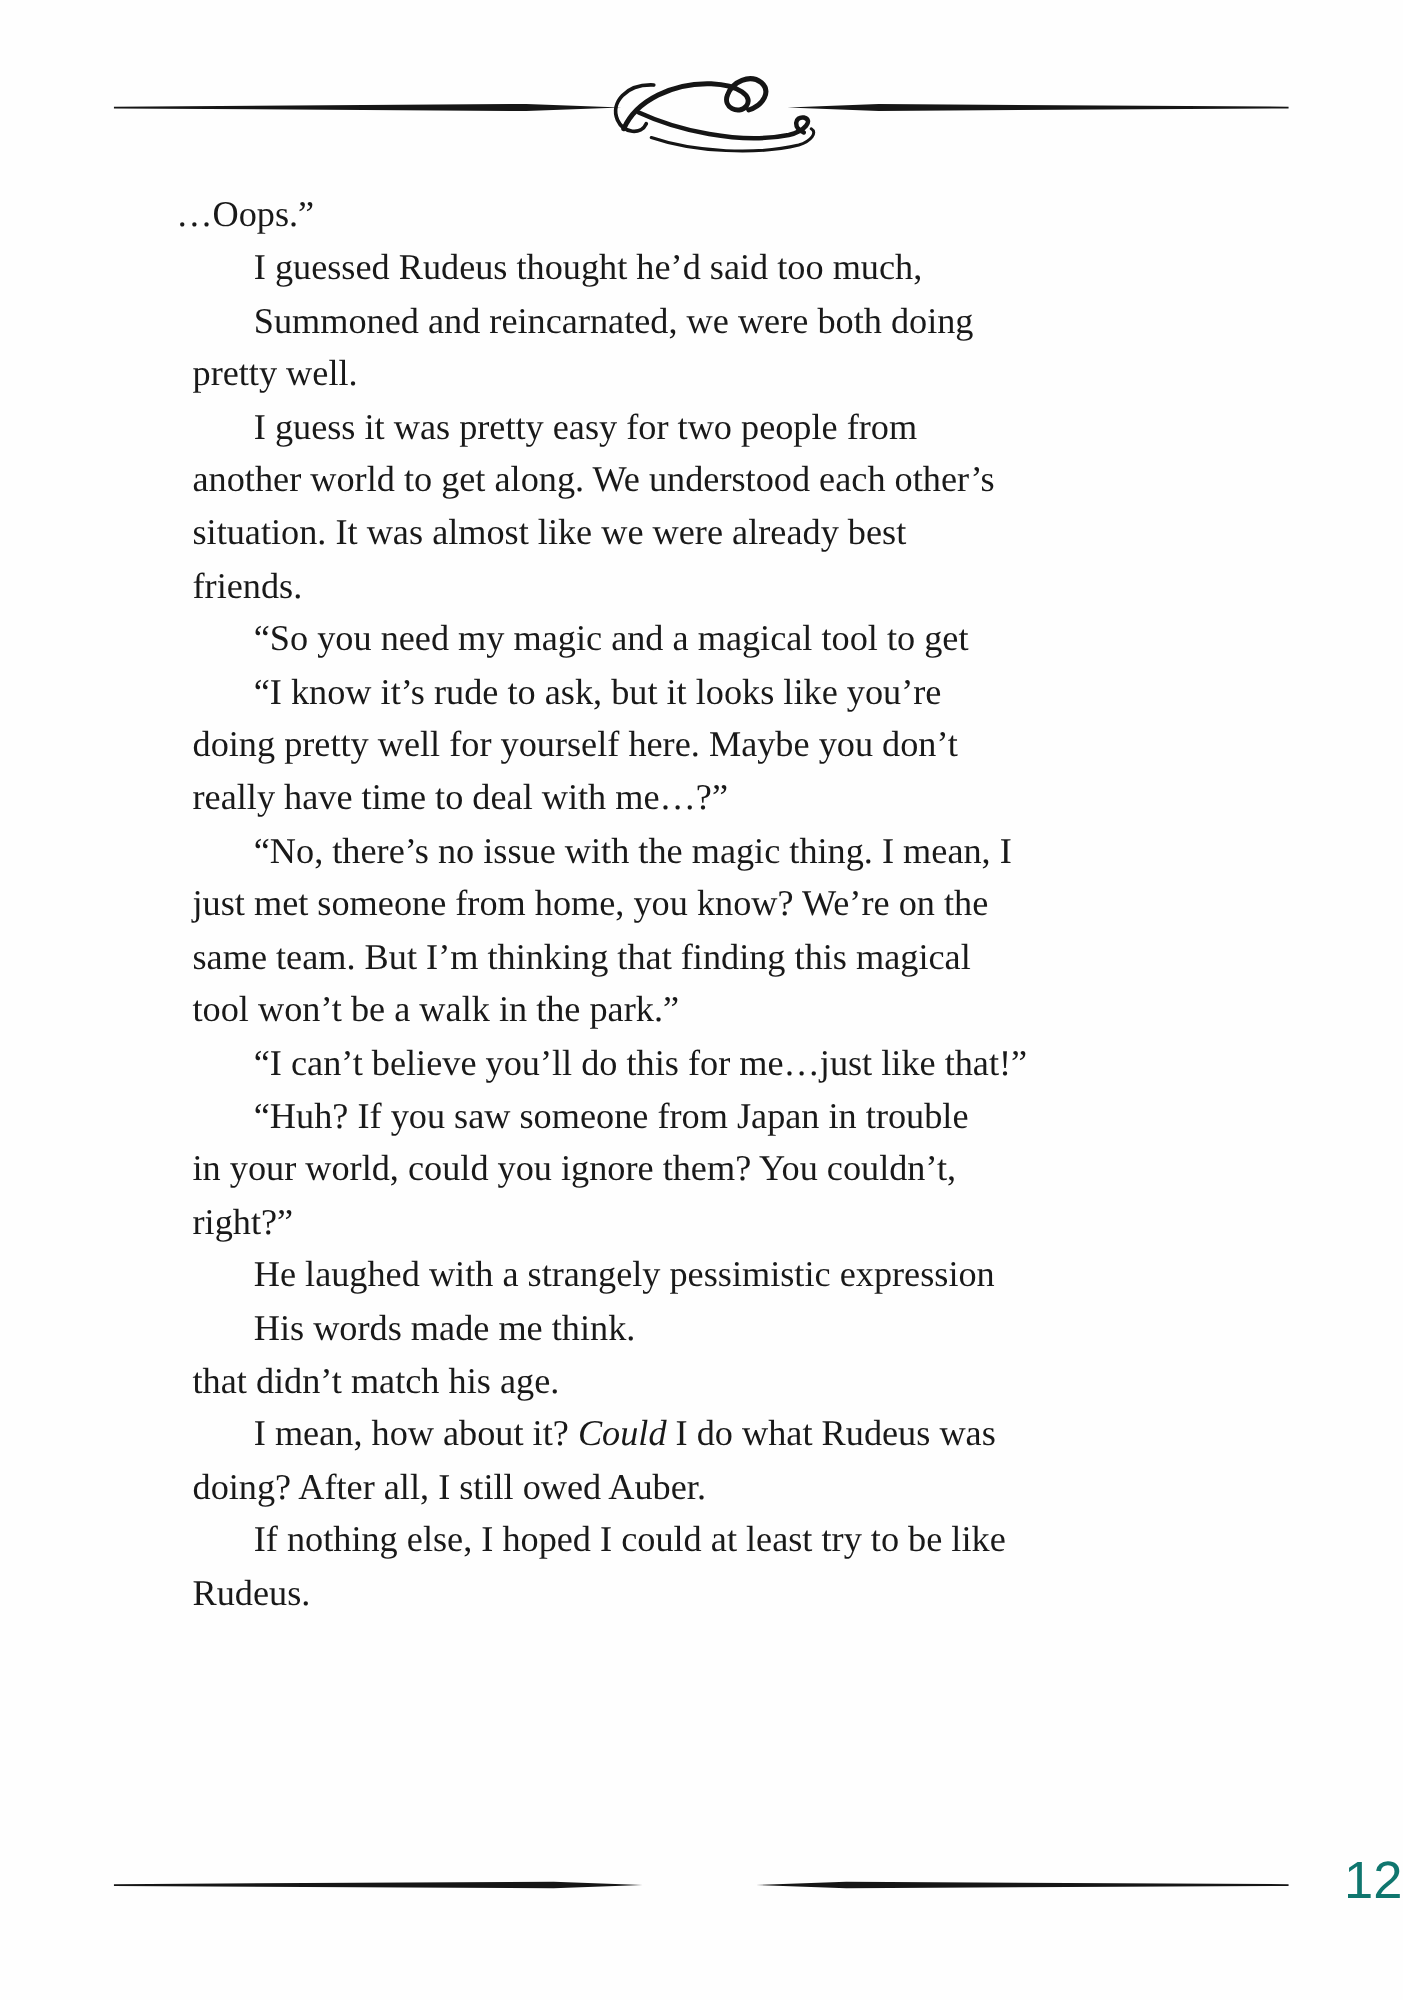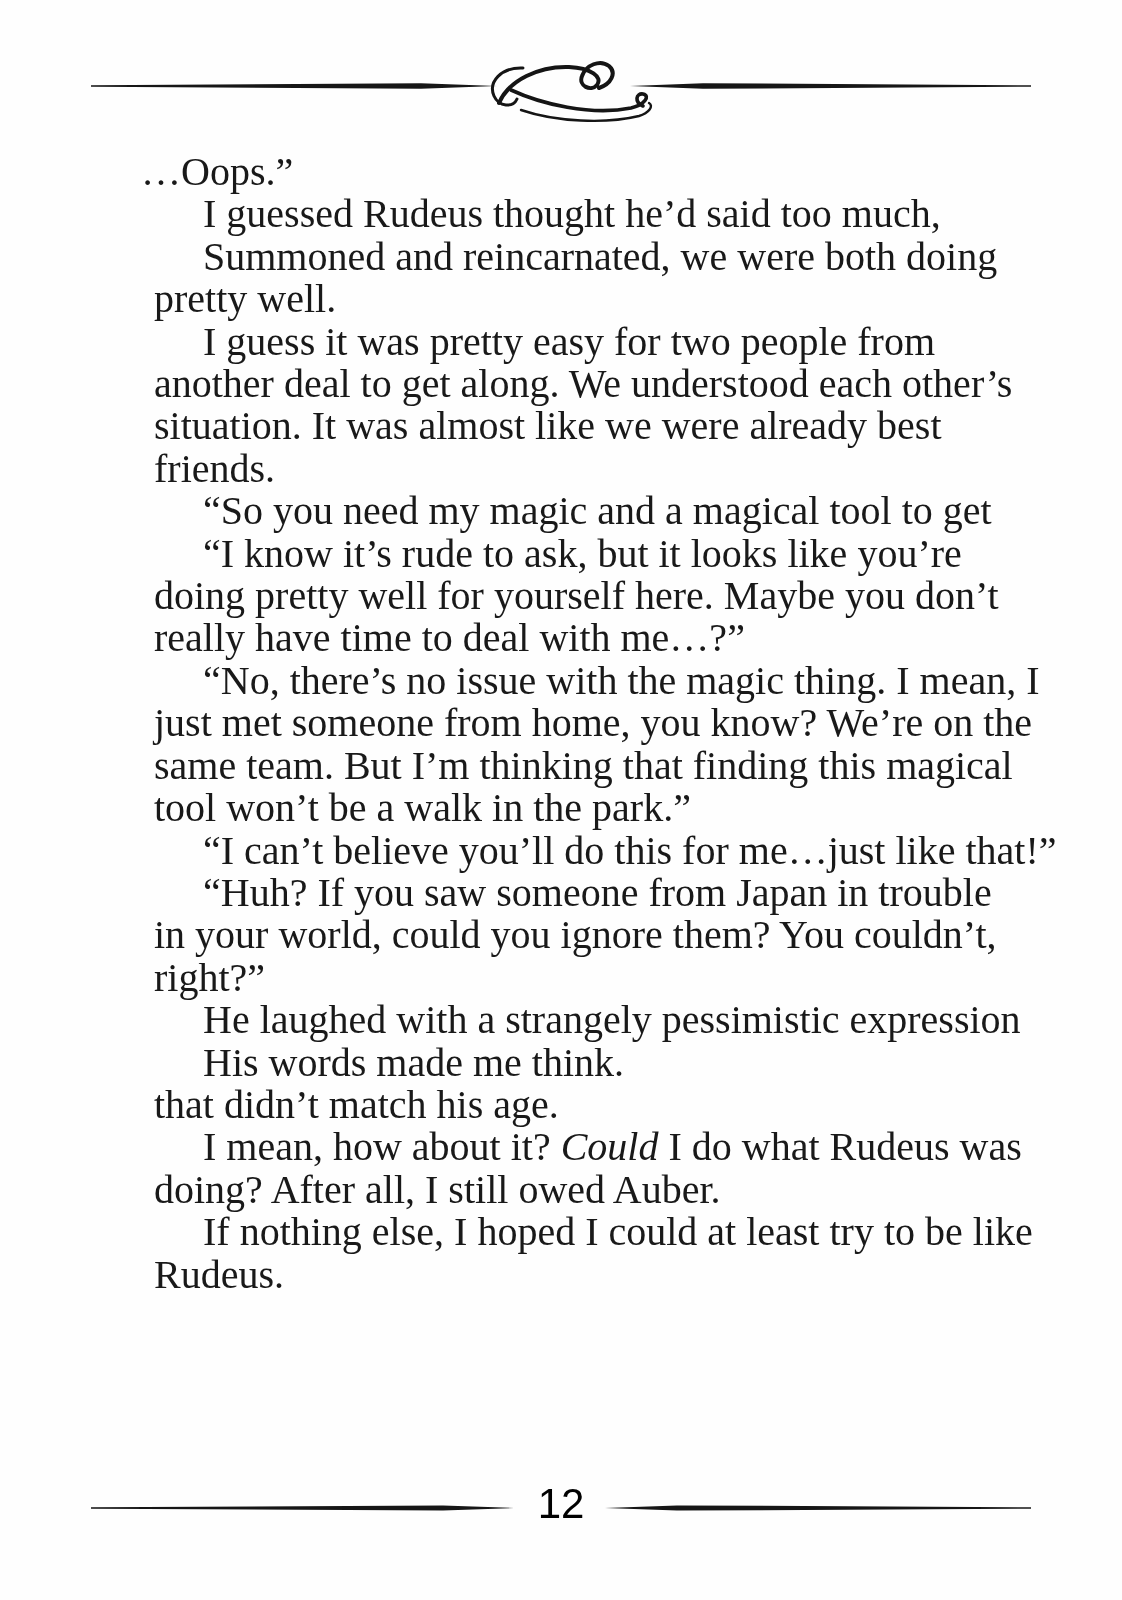--- a/index.html
+++ b/index.html
@@ -15,38 +15,38 @@
     background: #fefefe;
     color: #1a1a1a;
   }
   .header-ornament {
     position: absolute; left: 91px; top: 46px;
   }
   .text-block {
     position: absolute;
     left: 154px; top: 151px;
     width: 840px;
-    font-size: 40px;
+    font-size: 29px;
     line-height: 42.4px;
     color: #191919;
   }
   .line { white-space: pre; }
   .line.indent { padding-left: 49px; }
   .line.outdent { margin-left: -13px; }
   .line em { }
   .footer-rule {
     position: absolute; left: 91px; top: 1497px;
   }
   .page-number {
     position: absolute;
     left: 0; right: 0; top: 1480px;
-    text-align: center;
+    text-align: right;
     font-family: "Liberation Sans", sans-serif;
     font-size: 42px;
-    color: #000000;
+    color: #0f766e;
   }
 </style>
 </head>
 <body>
 
 <div class="page">
 
   <svg class="header-ornament" width="940" height="88" viewBox="0 0 940 88" aria-hidden="true">
 
     <polygon fill="#161616" points="0,39.3 330,37.2 406,40 330,42.8 0,40.7"></polygon>
@@ -60,21 +60,21 @@
       <path stroke-width="2.4" d="M430 64 C465 76, 515 78, 548 70 C558 67, 563 60, 558 57"></path>
     </g>
   </svg>
 
   <main class="text-block">
       <div class="line outdent">…Oops.”</div>
       <div class="line indent">I guessed Rudeus thought he’d said too much,</div>
       <div class="line indent">Summoned and reincarnated, we were both doing</div>
       <div class="line">pretty well.</div>
       <div class="line indent">I guess it was pretty easy for two people from</div>
-      <div class="line">another deal to get along. We understood each other’s</div>
+      <div class="line">another world to get along. We understood each other’s</div>
       <div class="line">situation. It was almost like we were already best</div>
       <div class="line">friends.</div>
       <div class="line indent">“So you need my magic and a magical tool to get</div>
       <div class="line indent">“I know it’s rude to ask, but it looks like you’re</div>
       <div class="line">doing pretty well for yourself here. Maybe you don’t</div>
       <div class="line">really have time to deal with me…?”</div>
       <div class="line indent">“No, there’s no issue with the magic thing. I mean, I</div>
       <div class="line">just met someone from home, you know? We’re on the</div>
       <div class="line">same team. But I’m thinking that finding this magical</div>
       <div class="line">tool won’t be a walk in the park.”</div>

